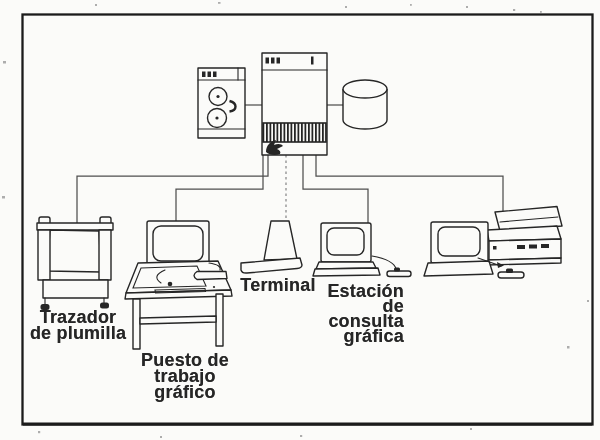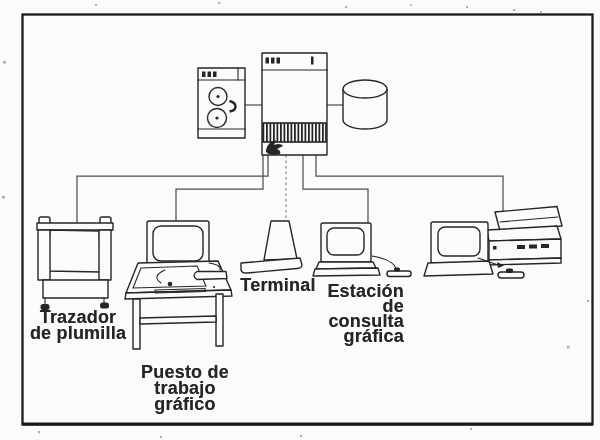--- a/index.html
+++ b/index.html
@@ -161,20 +161,20 @@
     <rect class="spk" x="160" y="436" width="2" height="2"></rect>
     <rect class="spk" x="300" y="435" width="2.2" height="2"></rect>
     <rect class="spk" x="470" y="428" width="2" height="2"></rect>
     <rect class="spk" x="567" y="346" width="2.5" height="2.5"></rect>
     <rect class="spk" x="587" y="300" width="2" height="2"></rect>
   </g>
 </svg>
 
   <div class="label lh16" style="left:18px;  top:309px; width:120px;">Trazador
 de plumilla</div>
-  <div class="label lh16" style="left:137px; top:352px; width:96px;margin-top:12px;">Puesto de
+  <div class="label lh16" style="left:137px; top:352px; width:96px;">Puesto de
 trabajo
 gráfico</div>
   <div class="label lh16" style="left:240px; top:277px; width:76px;">Terminal</div>
   <div class="label lh14" style="left:308px; top:284px; width:96px;">Estación
 de consulta
 gráfica</div>
 </div>
 
 </body></html>

